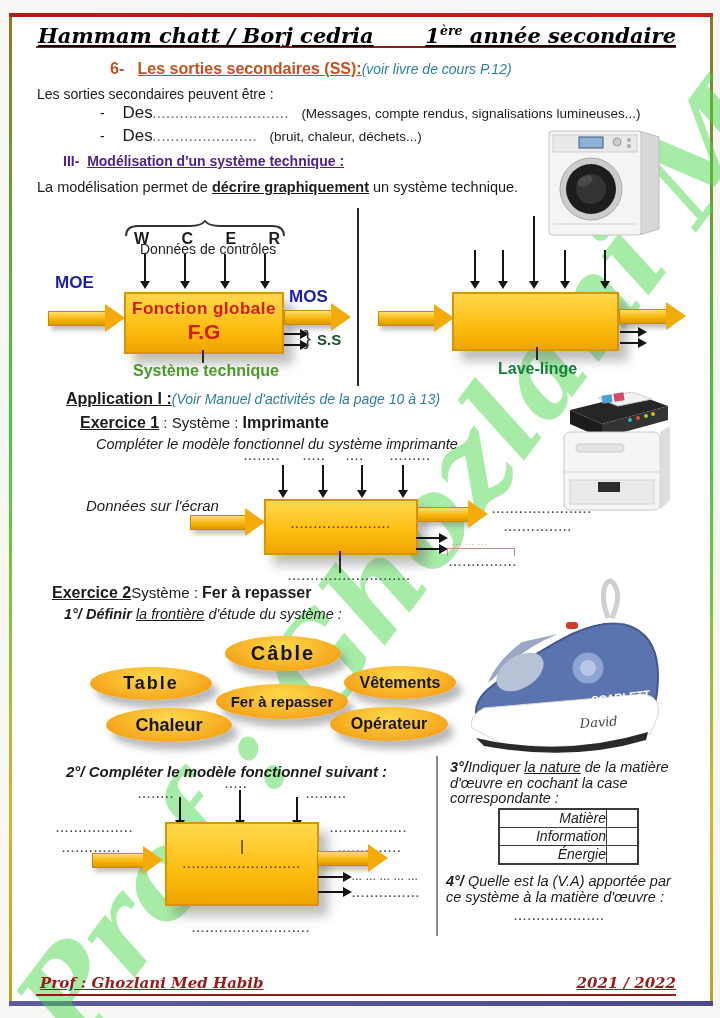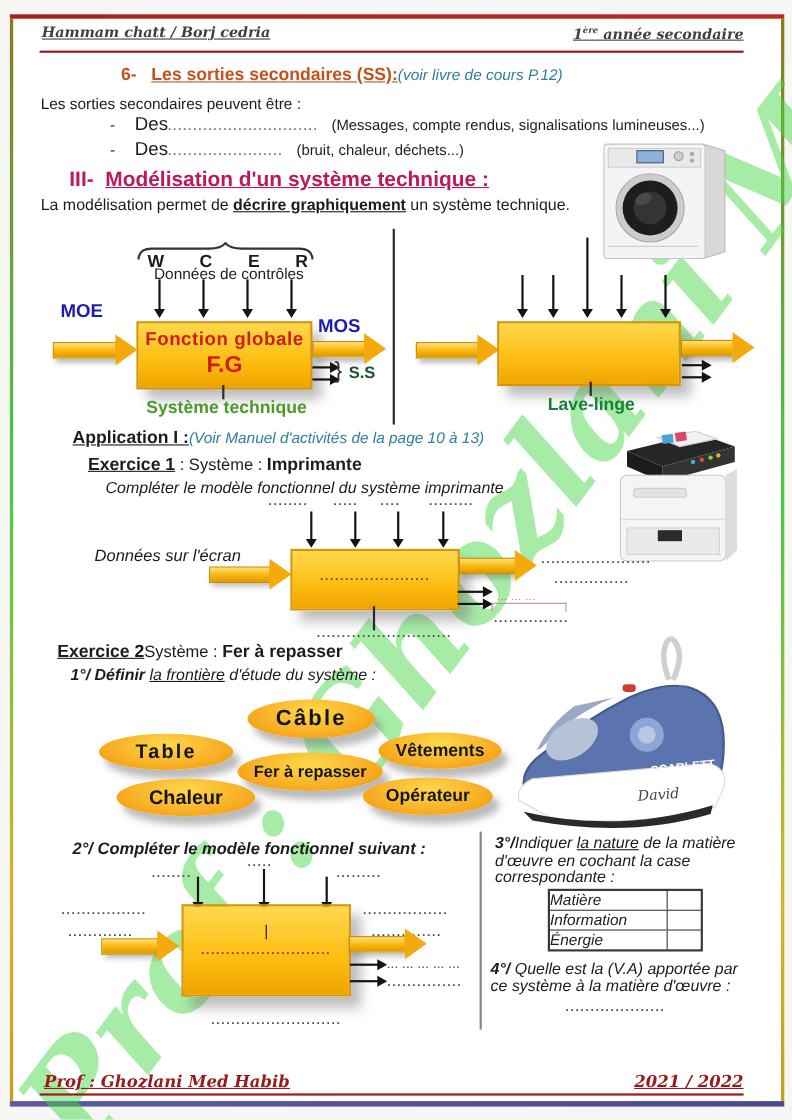--- a/index.html
+++ b/index.html
@@ -33,39 +33,39 @@
         display:flex;align-items:center;justify-content:center;font-weight:bold;color:#151515;white-space:nowrap;}
   .vline{position:absolute;background:#2a2a2a;}
   .watermark{position:absolute;left:-185px;top:500px;width:1150px;text-align:center;
       font-family:"DejaVu Serif",serif;font-style:italic;font-weight:bold;font-size:118px;
       color:rgba(70,215,70,.48);transform:rotate(-53deg);white-space:nowrap;pointer-events:none;}
   sup.sm{font-size:0.6em;vertical-align:super;}
   
   .ntable{position:absolute;border:2px solid #3a3a3a;background:#fff;}
   .ntable .row{display:flex;border-bottom:1.5px solid #3a3a3a;}
   .ntable .row:last-child{border-bottom:none;}
-  .ntable .c1{width:106px;border-right:1.5px solid #3a3a3a;text-align:left;
+  .ntable .c1{width:106px;border-right:1.5px solid #3a3a3a;text-align:right;
               font-style:italic;font-size:14px;line-height:17px;}
   .ntable .c2{width:30px;}
 </style>
 </head>
 <body>
 
 <div id="page">
 
   <div class="inner"></div>
 
   <div class="edge" style="left:9px;right:7px;top:13px;height:4px;background:linear-gradient(90deg,#a82018,#c2271c);"></div>
   <div class="edge" style="left:9px;right:7px;bottom:12px;height:5px;background:linear-gradient(90deg,#5e5aa0,#4c4a8c);"></div>
   <div class="edge" style="left:9px;top:17px;bottom:17px;width:3px;background:linear-gradient(180deg,#8a7a20,#44cc44 42%,#d8b22a 82%,#c5a01e);"></div>
   <div class="edge" style="right:7px;top:17px;bottom:17px;width:3px;background:linear-gradient(180deg,#8a7a20,#44cc44 45%,#d8b22a 82%,#c5a01e);"></div>
 
   <div class="watermark">Prof : Ghozlani Med Habib</div>
 
-  <div class="abs serif" style="left:36px;right:44px;top:22px;height:24px;border-bottom:2.5px solid #9a1a1a;color:#404040;font-size:13px;">
+  <div class="abs serif" style="left:36px;right:44px;top:22px;height:24px;border-bottom:2.5px solid #9a1a1a;color:#000000;font-size:21px;">
     <span class="b it u abs" style="left:2px;top:1px;">Hammam  chatt / Borj cedria</span>
     <span class="b it u abs" style="right:0;top:1px;margin-left:19px;"><span>1</span><sup class="sm">ère</sup><span> année secondaire</span></span>
   </div>
 
   <div class="abs" style="left:110px;top:60px;font-size:16px;color:#c2511d;">
     <span class="b">6-</span>&nbsp;&nbsp;
     <span class="b u">Les sorties secondaires (SS):</span><span class="it" style="color:#2e7f9e;font-size:14px;">(voir livre de cours P.12)</span>
   </div>
   <div class="abs" style="left:37px;top:86px;font-size:14px;">Les sorties secondaires peuvent être :</div>
 
@@ -73,21 +73,21 @@
     <span>-</span>
     <span style="font-size:17px;margin-left:14px;">Des</span><span class="dots dots-lt">..............................</span>
     <span style="font-size:13.5px;margin-left:8px;">(Messages, compte rendus, signalisations lumineuses...)</span>
   </div>
   <div class="abs" style="left:100px;top:126px;font-size:14px;">
     <span>-</span>
     <span style="font-size:17px;margin-left:14px;">Des</span><span class="dots dots-lt">.......................</span>
     <span style="font-size:13.5px;margin-left:8px;">(bruit, chaleur, déchets...)</span>
   </div>
 
-  <div class="abs" style="left:63px;top:153px;font-size:19px;color:#be185d;">
+  <div class="abs" style="left:63px;top:153px;font-size:14px;color:#4c1d95;">
     <span class="b">III-</span>&nbsp;
     <span class="b u">Modélisation  d'un  système  technique  :</span>
   </div>
   <div class="abs" style="left:37px;top:179px;font-size:14.5px;">
     <span>La modélisation permet de </span><span class="b u">décrire graphiquement</span><span> un système technique.</span>
   </div>
 
   <div class="abs" style="left:140px;top:202px;font-size:14px;margin-top:39px;">Données de contrôles</div>
   <svg class="abs" style="left:124px;top:220px;" width="162" height="18" viewBox="0 0 162 18">
     <path d="M2,16 Q2,6 14,6 L66,6 Q77,6 81,1 Q85,6 96,6 L148,6 Q160,6 160,16" fill="none" stroke="#333" stroke-width="2"></path>

